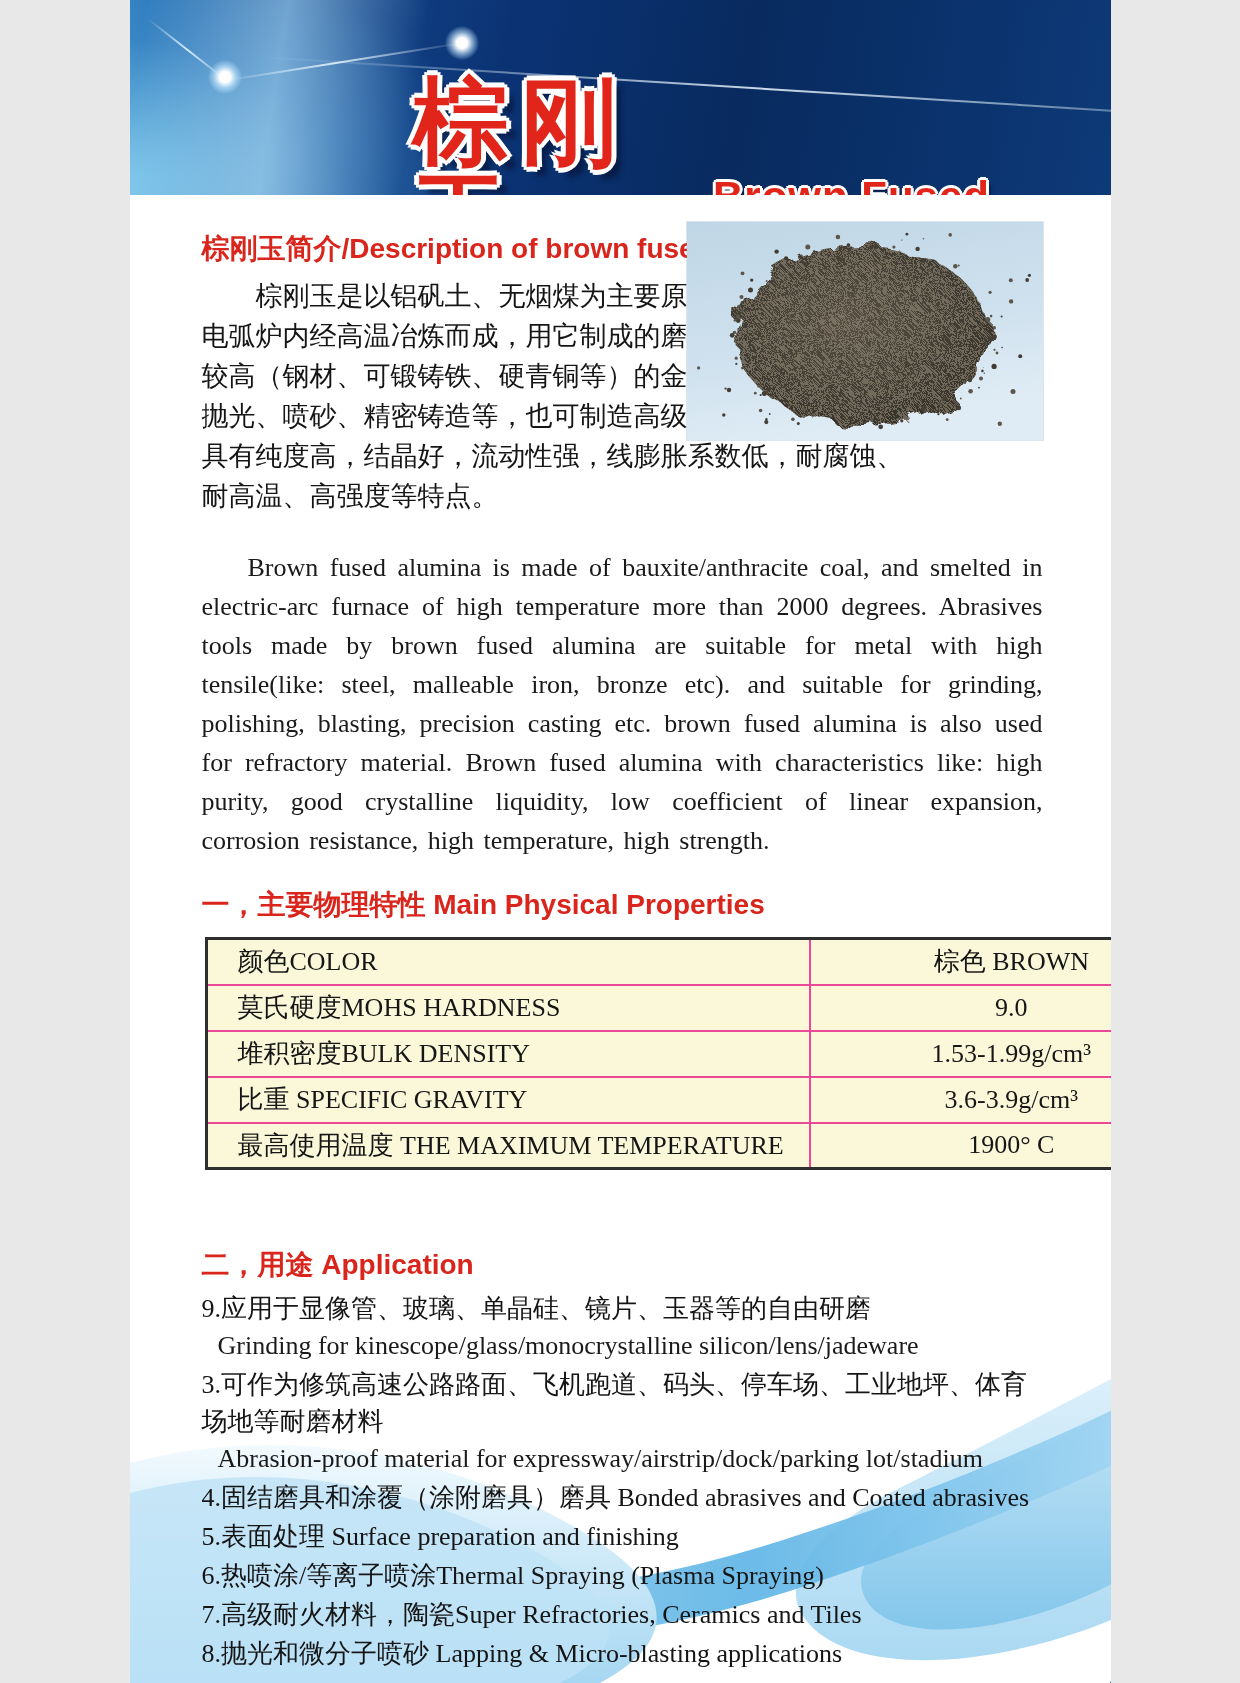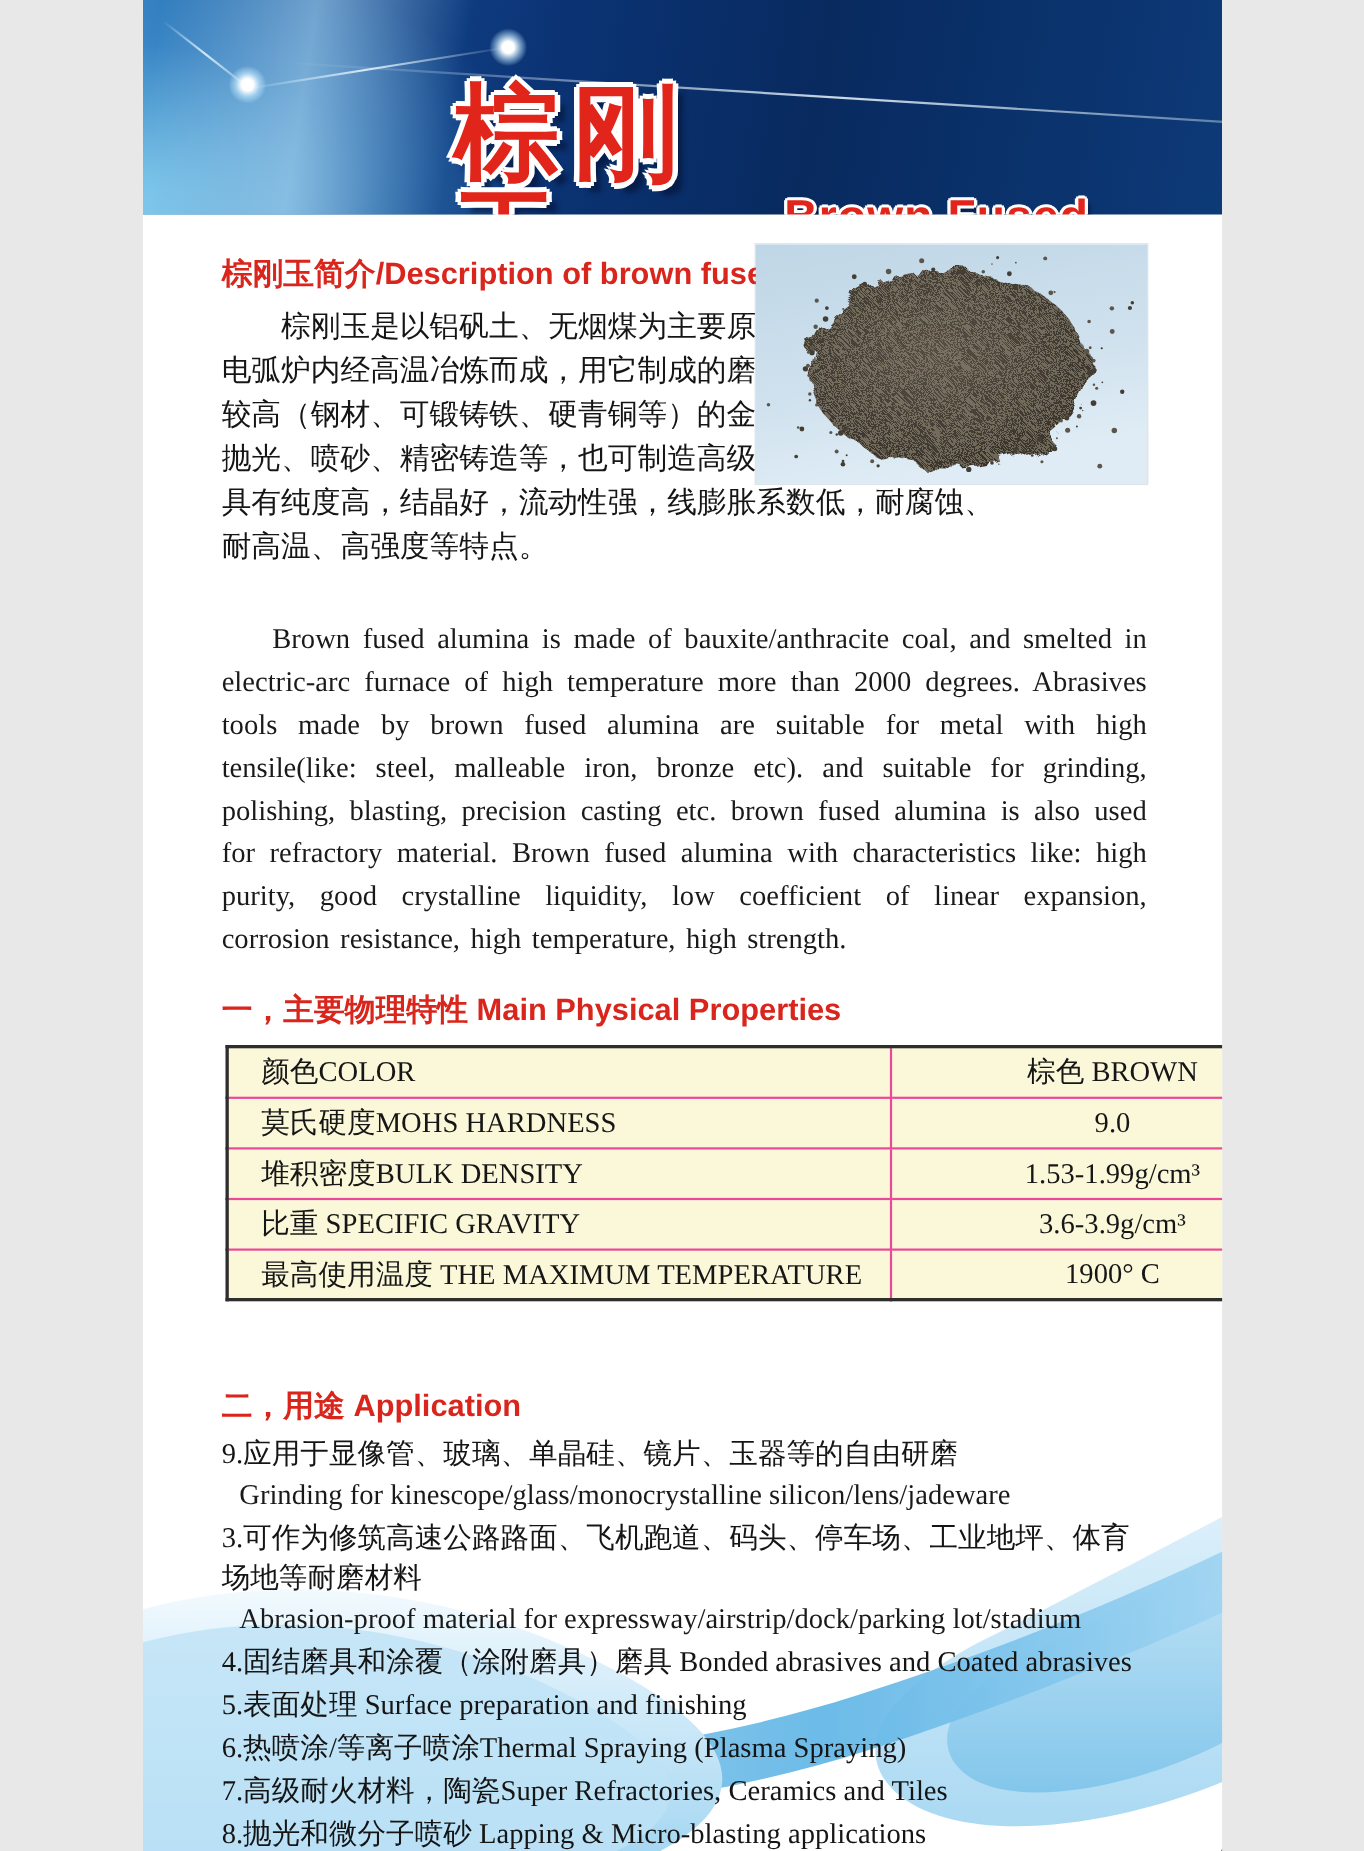--- a/index.html
+++ b/index.html
@@ -68,21 +68,21 @@
     width:702px; margin-top:10px;
     font-size:27px; line-height:40px; text-indent:2em; text-align:justify; color:#151515;
   }
   .product-photo {
     position:absolute; right:0; top:27px; width:356px; height:218px;
     box-shadow:0 0 0 1px rgba(120,150,170,.25);
   }
   .product-photo svg { display:block; width:100%; height:100%; }
 
   .en-para {
-    margin-top:45px; font-size:26px; line-height:39px; text-align:justify;
+    margin-top:32px; font-size:26px; line-height:39px; text-align:justify;
     text-indent:46px; color:#1a1a1a; word-spacing:3px;
   }
 
   .properties { margin-top:28px; }
   .props-table {
     width:1010px; margin:16px 0 0 3px; border-collapse:collapse;
     background:#fbf8da; border:3px solid #2e2e2e;
   }
   .props-table td {
     border:2px solid #ec4899; height:46px; font-size:26px; color:#161616;

